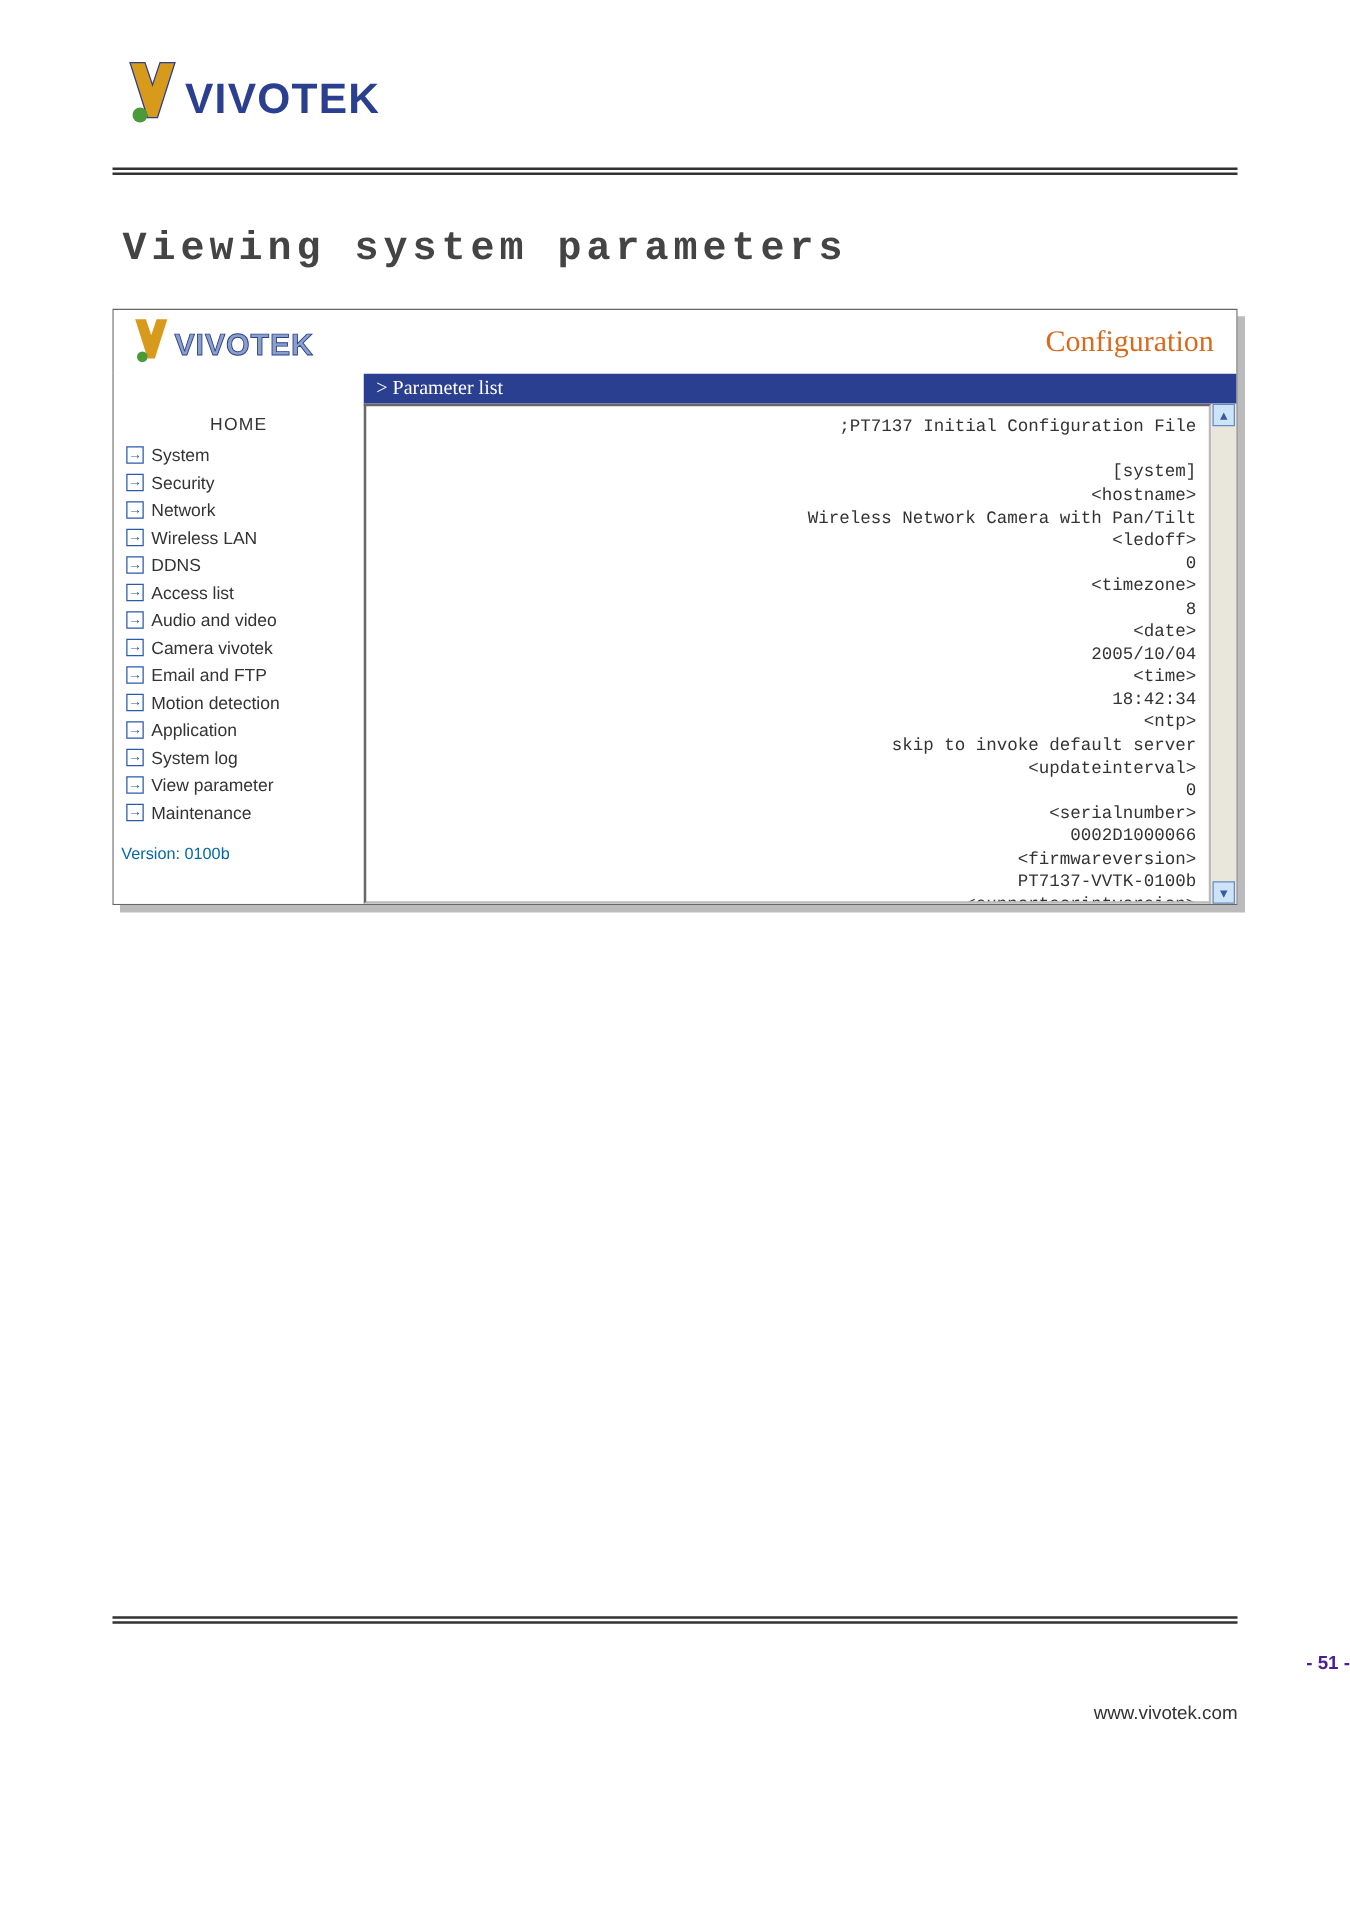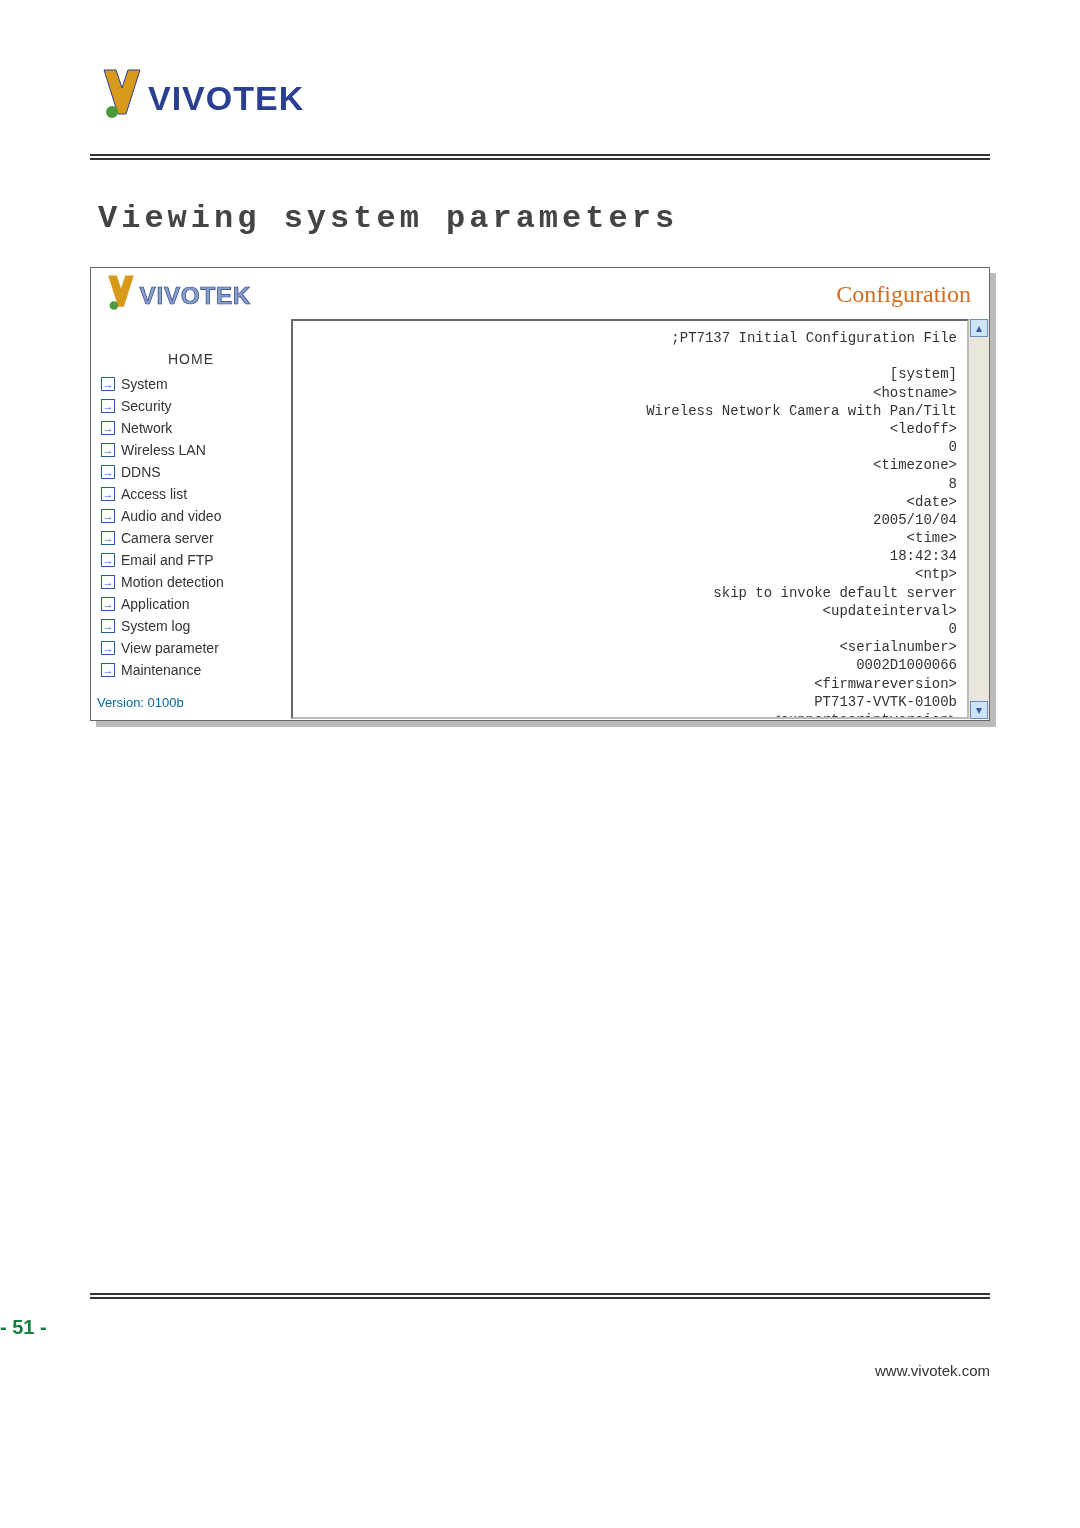--- a/index.html
+++ b/index.html
@@ -8,21 +8,21 @@
     height: 1528px;
     background: #fff;
     font-family: Verdana, Arial, sans-serif;
     color: #333;
     position: relative;
   }
 
   .page {
     width: 1080px;
     height: 1439px;
-    padding: 68px 90px 60px 90px;
+    padding: 48px 90px 60px 90px;
     position: relative;
   }
 
   
   .top-logo {
     margin-left: 8px;
     margin-bottom: 30px;
   }
   .top-divider {
     border-top: 6px double #333;
@@ -30,24 +30,24 @@
   }
   .bottom-divider {
     position: absolute;
     left: 90px; right: 90px; bottom: 140px;
     border-top: 6px double #333;
   }
 
   .page-number {
     position: absolute;
     left: 0; right: 0; bottom: 100px;
-    text-align: left;
+    text-align: right;
     font-weight: bold;
-    font-size: 20px;
-    color: #15803d;
+    font-size: 15px;
+    color: #4c1d95;
   }
   .page-url {
     position: absolute;
     right: 90px; bottom: 60px;
     font-size: 15px;
     color: #333;
   }
 
   .h1 {
     font-size: 32px;
@@ -242,21 +242,21 @@
               <li>
                 <span class="arrow-icon">→</span>
                 <span>Access list</span>
               </li>
               <li>
                 <span class="arrow-icon">→</span>
                 <span>Audio and video</span>
               </li>
               <li>
                 <span class="arrow-icon">→</span>
-                <span>Camera server</span>
+                <span>Camera vivotek</span>
               </li>
               <li>
                 <span class="arrow-icon">→</span>
                 <span>Email and FTP</span>
               </li>
               <li>
                 <span class="arrow-icon">→</span>
                 <span>Motion detection</span>
               </li>
               <li>
@@ -273,20 +273,21 @@
               </li>
               <li>
                 <span class="arrow-icon">→</span>
                 <span>Maintenance</span>
               </li>
             </ul>
           <div class="version-line">Version: 0100b</div>
         </div>
 
         <div class="main">
+          <div class="param-title">&gt; Parameter list</div>
           <div class="param-box-wrap">
             <pre class="param-box">;PT7137 Initial Configuration File
 
 [system]
 &lt;hostname&gt;
 Wireless Network Camera with Pan/Tilt
 &lt;ledoff&gt;
 0
 &lt;timezone&gt;
 8

